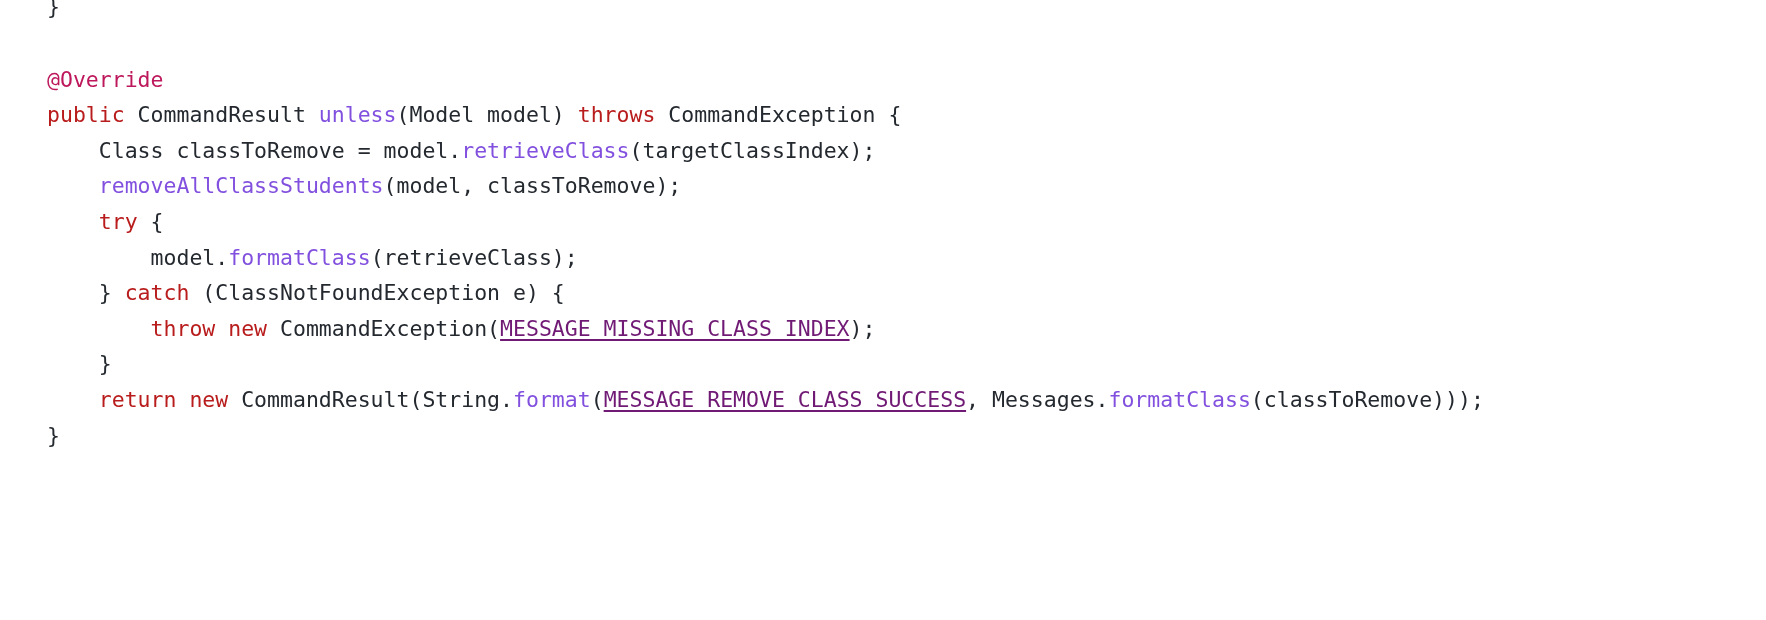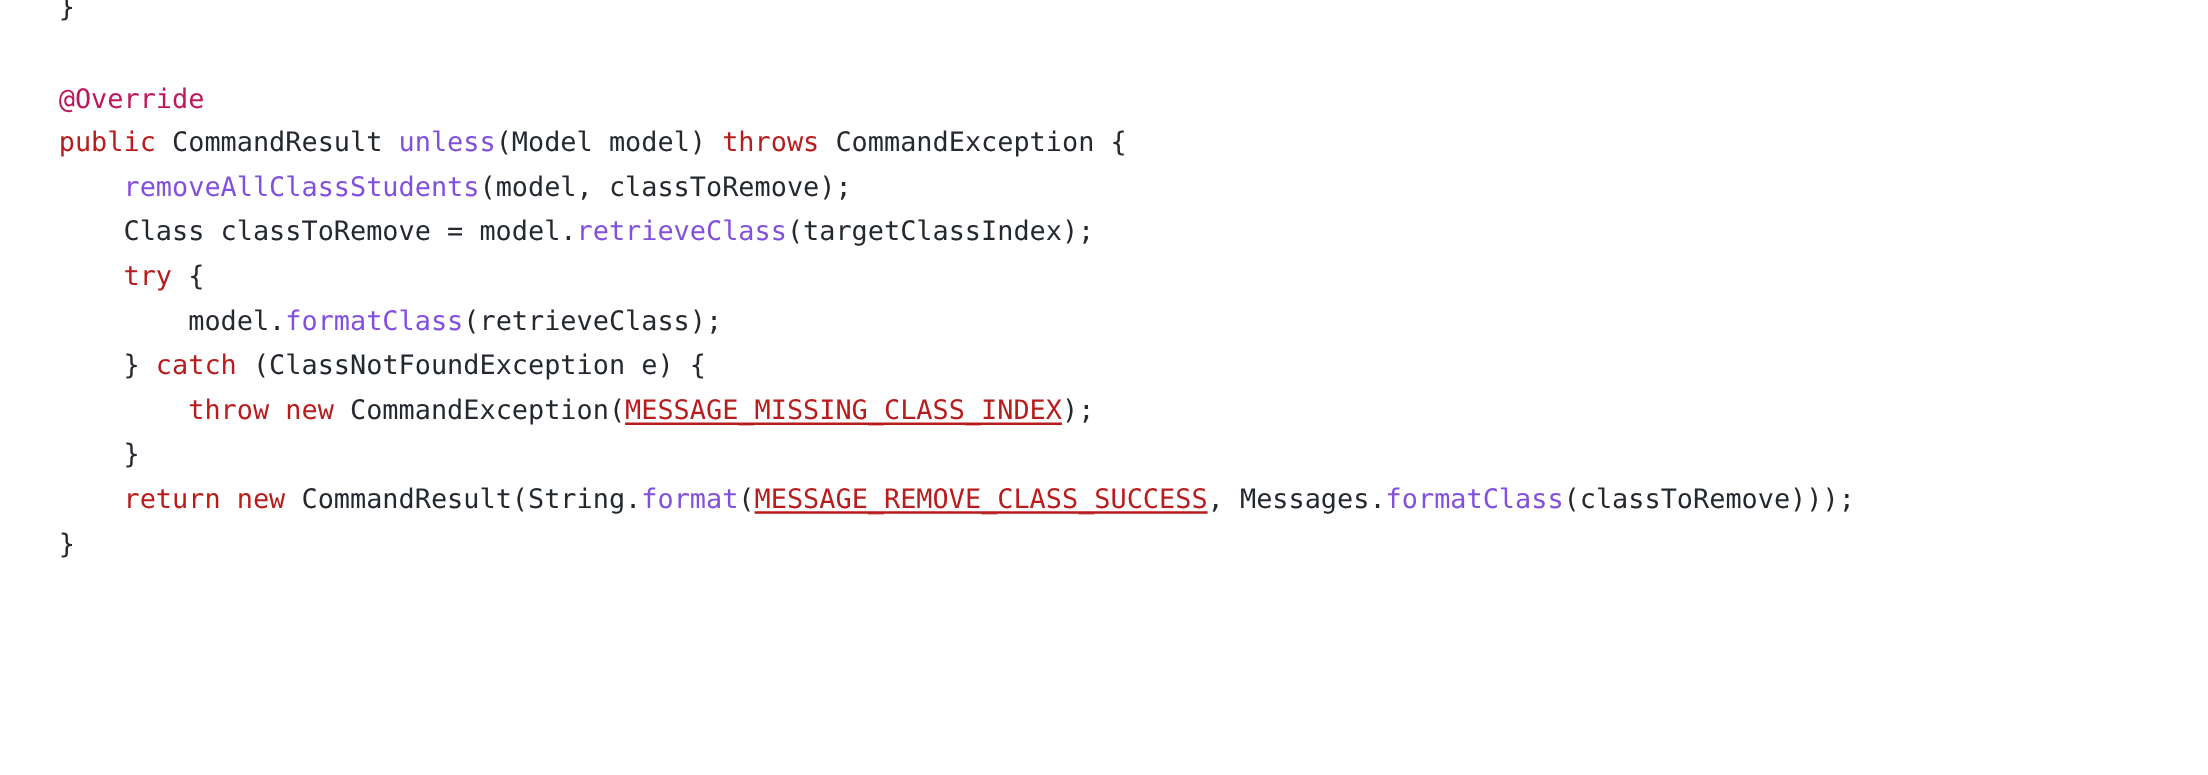--- a/index.html
+++ b/index.html
@@ -34,35 +34,35 @@
     letter-spacing: 0px;
   }
   .code-line:first-child {
     height: 26px;
     line-height: 14px;
   }
   .tok { white-space: pre; }
   .kw       { color: #b91c1c; }
   .fn       { color: #8250df; }
   .ann      { color: #be185d; }
-  .const    { color: #b91c1c; text-decoration: underline; text-underline-offset: 3px; }
+  .const    { color: #701a75; text-decoration: underline; text-underline-offset: 3px; }
   .cmt      { color: #6e7781; }
   .plain    { color: #24292f; }
   .blank    { height: 35.6px; }
 </style>
 </head>
 <body>
 
 <div id="code-block">
     <div class="code-line"><span class="tok plain">}</span></div>
     <div class="code-line blank">&nbsp;</div>
     <div class="code-line"><span class="tok ann">@Override</span></div>
     <div class="code-line"><span class="tok kw">public</span><span class="tok plain"> CommandResult </span><span class="tok fn">unless</span><span class="tok plain">(Model model) </span><span class="tok kw">throws</span><span class="tok plain"> CommandException {</span></div>
+    <div class="code-line"><span class="tok plain">    </span><span class="tok plain">Class classToRemove = model.</span><span class="tok fn">retrieveClass</span><span class="tok plain">(targetClassIndex);</span></div>
     <div class="code-line"><span class="tok plain">    </span><span class="tok fn">removeAllClassStudents</span><span class="tok plain">(model, classToRemove);</span></div>
-    <div class="code-line"><span class="tok plain">    </span><span class="tok plain">Class classToRemove = model.</span><span class="tok fn">retrieveClass</span><span class="tok plain">(targetClassIndex);</span></div>
     <div class="code-line"><span class="tok plain">    </span><span class="tok kw">try</span><span class="tok plain"> {</span></div>
     <div class="code-line"><span class="tok plain">        </span><span class="tok plain">model.</span><span class="tok fn">formatClass</span><span class="tok plain">(retrieveClass);</span></div>
     <div class="code-line"><span class="tok plain">    </span><span class="tok plain">} </span><span class="tok kw">catch</span><span class="tok plain"> (ClassNotFoundException e) {</span></div>
     <div class="code-line"><span class="tok plain">        </span><span class="tok kw">throw new</span><span class="tok plain"> CommandException(</span><span class="tok const">MESSAGE_MISSING_CLASS_INDEX</span><span class="tok plain">);</span></div>
     <div class="code-line"><span class="tok plain">    </span><span class="tok plain">}</span></div>
     <div class="code-line"><span class="tok plain">    </span><span class="tok kw">return new</span><span class="tok plain"> CommandResult(String.</span><span class="tok fn">format</span><span class="tok plain">(</span><span class="tok const">MESSAGE_REMOVE_CLASS_SUCCESS</span><span class="tok plain">, Messages.</span><span class="tok fn">formatClass</span><span class="tok plain">(classToRemove)));</span></div>
     <div class="code-line"><span class="tok plain">}</span></div>
   </div>
 
 </body></html>

